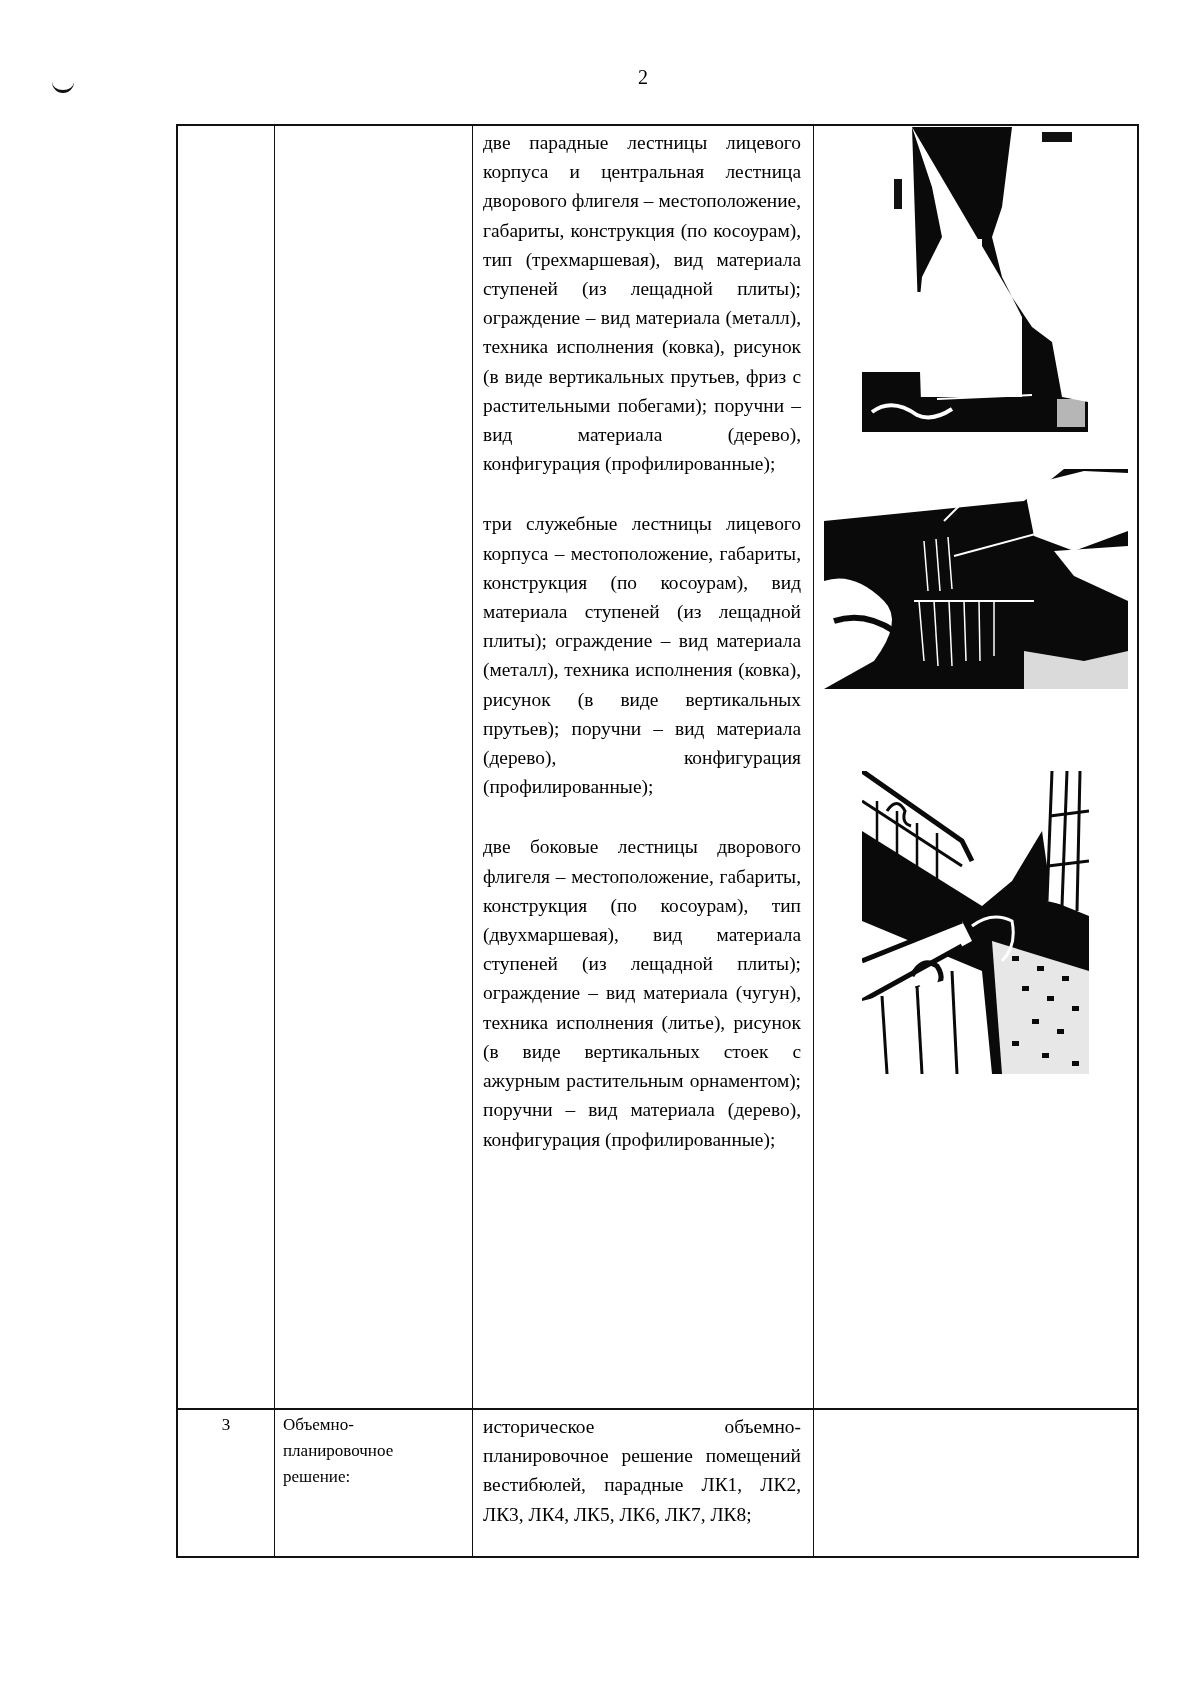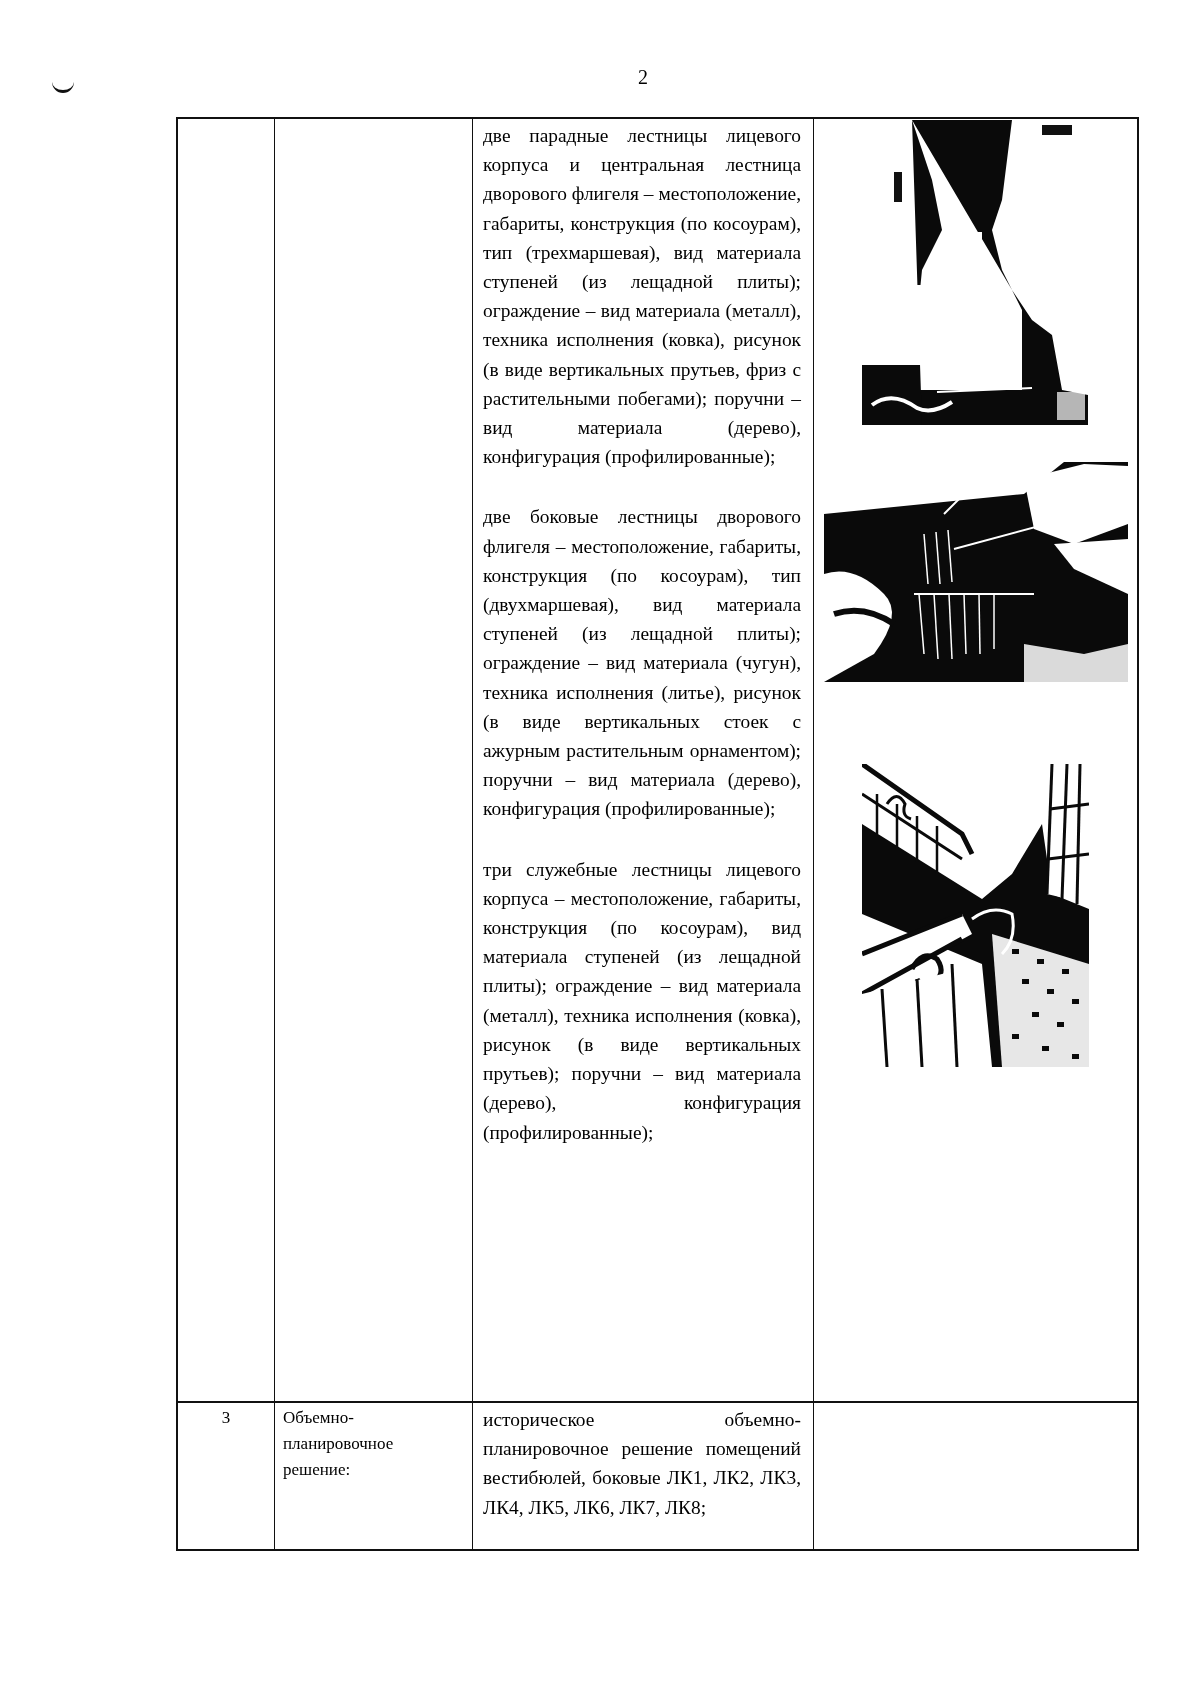--- a/index.html
+++ b/index.html
@@ -12,21 +12,21 @@
   .tbl { position:absolute; left:176px; top:117px; width:963px; }
   .row { position:relative; display:flex; border-left:2px solid #111; border-right:2px solid #111;
          border-bottom:2px solid #111; box-sizing:border-box; }
   .row.first { border-top:2px solid #111; }
   .cell { box-sizing:border-box; border-right:1.5px solid #111; position:relative; }
   .cell:last-child { border-right:none; }
   .c1 { width:97px; }
   .c2 { width:198px; }
   .c3 { width:341px; }
   .c4 { width:323px; }
-  .row1 { height:1286px; }
+  .row1 { height:1286px;margin-top:7px; }
   .row3 { height:148px; }
   .para { font-size:19.4px; line-height:29.2px; text-align:justify; text-align-last:left;
           padding:2px 12px 0 10px; margin:0; }
   .para + .para { margin-top:29px; }
   .num { text-align:center; font-size:17px; line-height:26px; padding-top:2px; }
   .label { text-align:left; font-size:17px; line-height:26px; padding:2px 8px 0 8px; }
   .photo { position:absolute; background:#111; overflow:hidden; }
   .photo svg { width:100%; height:100%; display:block; }
 </style>
 </head>
@@ -39,22 +39,22 @@
 
   <div class="row first row1">
     <div class="cell c1">
       <div class="num"></div>
     </div>
     <div class="cell c2">
       <div class="label"></div>
     </div>
     <div class="cell c3">
       <p class="para">две парадные лестницы лицевого корпуса и центральная лестница дворового флигеля – местоположение, габариты, конструкция (по косоурам), тип (трехмаршевая), вид материала ступеней (из лещадной плиты); ограждение – вид материала (металл), техника исполнения (ковка), рисунок (в виде вертикальных прутьев, фриз с растительными побегами); поручни – вид материала (дерево), конфигурация (профилированные);</p>
+      <p class="para">три служебные лестницы лицевого корпуса – местоположение, габариты, конструкция (по косоурам), вид материала ступеней (из лещадной плиты); ограждение – вид материала (металл), техника исполнения (ковка), рисунок (в виде вертикальных прутьев); поручни – вид материала (дерево), конфигурация (профилированные);</p>
       <p class="para">две боковые лестницы дворового флигеля – местоположение, габариты, конструкция (по косоурам), тип (двухмаршевая), вид материала ступеней (из лещадной плиты); ограждение – вид материала (чугун), техника исполнения (литье), рисунок (в виде вертикальных стоек с ажурным растительным орнаментом); поручни – вид материала (дерево), конфигурация (профилированные);</p>
-      <p class="para">три служебные лестницы лицевого корпуса – местоположение, габариты, конструкция (по косоурам), вид материала ступеней (из лещадной плиты); ограждение – вид материала (металл), техника исполнения (ковка), рисунок (в виде вертикальных прутьев); поручни – вид материала (дерево), конфигурация (профилированные);</p>
     </div>
     <div class="cell c4">
 
       <div class="photo" style="left:48px; top:1px; width:226px; height:305px; background:#fff;">
         <svg viewBox="0 0 226 305" preserveAspectRatio="none">
           <rect width="226" height="305" fill="#fff"></rect>
           <path d="M50 0 L150 0 L140 80 L130 110 L140 150 L150 170 L160 190 L160 270 L0 270 L0 305 L226 305 L226 275 L200 270 L190 215 L170 200 L150 170 Z" fill="#0a0a0a"></path>
           <path d="M50 0 L70 60 L80 110 L60 150 L55 200 L50 230 L0 230 L0 305 L60 305" fill="#0a0a0a"></path>
           <rect x="0" y="165" width="60" height="80" fill="#fff"></rect>
           <rect x="94" y="112" width="26" height="24" fill="#fff"></rect>
@@ -144,18 +144,18 @@
   </div>
 
   <div class="row row3">
     <div class="cell c1">
       <div class="num">3</div>
     </div>
     <div class="cell c2">
       <div class="label">Объемно-планировочное решение:</div>
     </div>
     <div class="cell c3">
-      <p class="para">историческое объемно-планировочное решение помещений вестибюлей, боковые ЛК1, ЛК2, ЛК3, ЛК4, ЛК5, ЛК6, ЛК7, ЛК8;</p>
+      <p class="para">историческое объемно-планировочное решение помещений вестибюлей, парадные ЛК1, ЛК2, ЛК3, ЛК4, ЛК5, ЛК6, ЛК7, ЛК8;</p>
     </div>
     <div class="cell c4"></div>
   </div>
 
 </div>
 
 </body></html>

